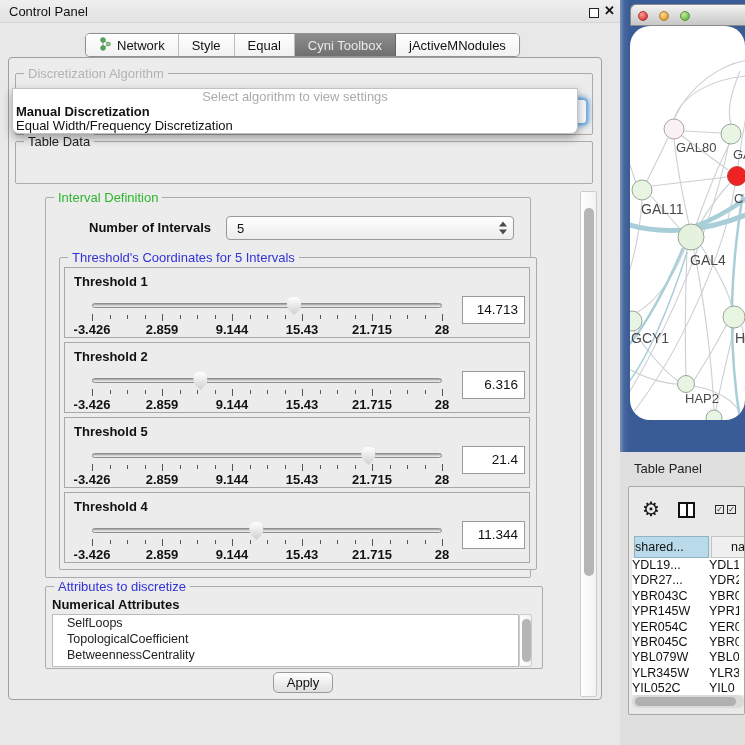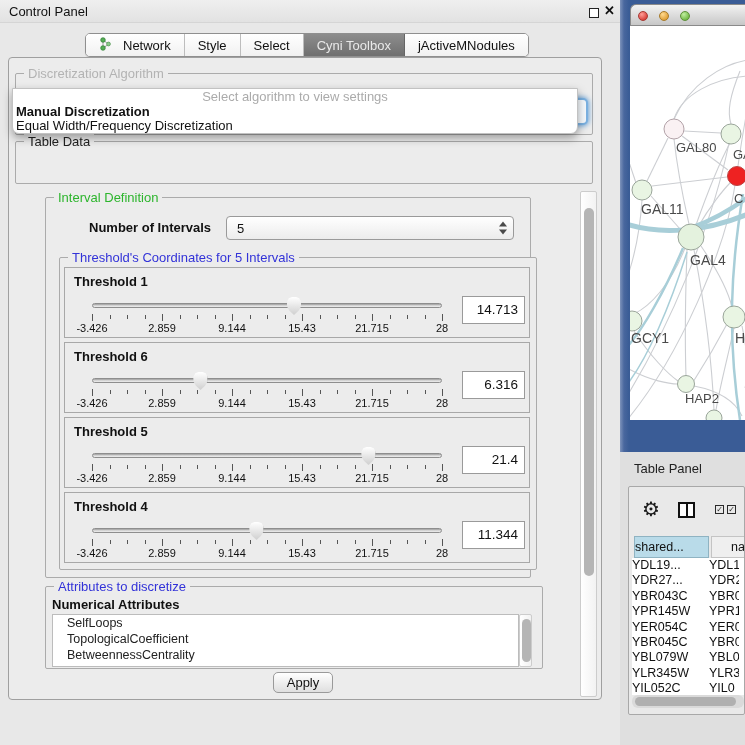--- a/index.html
+++ b/index.html
@@ -10,21 +10,21 @@
 
   
   .titlebar { left:0; top:0; width:620px; height:23px; background:linear-gradient(#efefef,#e2e2e2);
               border-bottom:1px solid #d5d5d5; }
   .titlebar .tb-text { position:absolute; left:9px; top:4px; font-size:13px; color:#111; }
   .float-ic { position:absolute; left:589px; top:8px; width:10px; height:10px; border:1.6px solid #222; background:#fff; }
   .close-ic { position:absolute; left:604px; top:3px; font-size:13px; font-weight:bold; color:#111; }
 
   .tabbar { display:flex; border:1px solid #8f8f8f; border-radius:5px; overflow:hidden;
             background:#fdfdfd; height:24px; box-shadow:0 1px 1px rgba(0,0,0,.12); }
-  .tab { display:flex; align-items:center; gap:11px; padding:0 13px; font-size:13px; color:#111;
+  .tab { display:flex; align-items:center; gap:5px; padding:0 13px; font-size:13px; color:#111;
          border-right:1px solid #bdbdbd; background:linear-gradient(#ffffff,#f1f1f1); white-space:nowrap; }
   .tab:last-child { border-right:none; }
   .tab.sel { background:linear-gradient(#8d8d8d,#6f6f6f); color:#e9e9e9; border-color:#666; }
 
   .main-panel { left:8px; top:57px; width:594px; height:643px; background:#ececec;
                 border:1px solid #9f9f9f; border-radius:4px; }
 
   .group { position:absolute; border:1px solid #ababab; border-radius:2px; }
   .gtitle { position:absolute; top:-8px; left:8px; background:#ececec; padding:0 4px;
             font-size:13px; line-height:15px; white-space:nowrap; }
@@ -60,22 +60,22 @@
   .track { position:absolute; left:0; top:35px; width:350px; height:5px; border:1px solid #8e8e8e;
            border-radius:3px; background:linear-gradient(#9b9b9b,#d9d9d9 55%,#eeeeee); }
   .thumb { position:absolute; top:29px; width:15px; height:18px; transform:translateX(-50%);
            background:linear-gradient(#ffffff,#cfcfcf);
            clip-path:polygon(50% 100%,20% 76%,4% 54%,2% 28%,15% 7%,36% 0,64% 0,85% 7%,98% 28%,96% 54%,80% 76%);
            filter:drop-shadow(0 0 1px #777); }
   .ruler { position:absolute; left:0; top:46px; width:350px; height:7px; }
   .ruler i { position:absolute; top:1px; width:1px; height:4px; background:#555; }
   .ruler i.major { top:0; height:7px; }
   .slabels { position:absolute; left:0; top:54px; width:350px; height:12px; }
-  .slabels span { position:absolute; transform:translateX(-50%); font-size:11px; color:#111;
-                  white-space:nowrap; }
+  .slabels span { position:absolute; transform:translateX(-50%); font-size:13px; color:#111;
+                  white-space:nowrap;font-weight:bold; }
   .vbox { position:absolute; left:397px; top:28px; width:63px; height:28px; background:#ffffff;
           border:1px solid #9a9a9a; font-size:13.5px; color:#111; text-align:right;
           line-height:26px; padding-right:6px; }
 
   .list-box { position:absolute; background:#ffffff; border:1px solid #bcbcbc; overflow:hidden; }
   .list-box .li { font-size:12.5px; color:#222; padding-left:14px; height:16px; line-height:16px; }
 
   .vscroll { position:absolute; background:linear-gradient(90deg,#ffffff,#f2f2f2);
              border:1px solid #cccccc; border-radius:2px; }
   .vthumb { position:absolute; left:2px; width:9px; background:#b5b5b5; border-radius:5px; }
@@ -87,21 +87,21 @@
   .blue-frame { left:620px; top:0; width:125px; height:452px;
                 background:linear-gradient(90deg,#7e93bb 0px,#49679e 4px,#3a5c96 9px); }
   .net-titlebar { position:absolute; left:10px; top:4px; width:115px; height:22px;
                   background:linear-gradient(#f2f2f2,#c7c7c7); border-radius:6px 0 0 0;
                   border:1px solid #8a8a8a; border-right:none; }
   .light { position:absolute; top:6px; width:10px; height:10px; border-radius:50%; }
   .l-red { left:7px; background:radial-gradient(circle at 35% 30%,#ff9d97,#d8403a 75%); border:1px solid #a63832; }
   .l-yel { left:28px; background:radial-gradient(circle at 35% 30%,#ffd98f,#df9f36 75%); border:1px solid #a87a28; }
   .l-grn { left:49px; background:radial-gradient(circle at 35% 30%,#c0eea0,#71b846 75%); border:1px solid #5d8f39; }
   .net-canvas { position:absolute; left:10px; top:26px; width:115px; height:394px; background:#ffffff;
-                overflow:hidden; }
+                overflow:hidden;border-radius:20px; }
 
   .table-panel-bg { left:620px; top:452px; width:125px; height:293px; background:#dfdfdf; }
   .tp-title { position:absolute; left:14px; top:9px; font-size:13px; color:#222; }
   .tp-box { position:absolute; left:8px; top:34px; width:117px; height:229px; background:#e9e9e9;
             border:1px solid #a8a8a8; border-radius:2px; overflow:hidden; }
   .gear { position:absolute; left:13px; top:12px; font-size:20px; line-height:20px; color:#1a1a1a; }
   .cols-ic { position:absolute; left:49px; top:15px; width:17px; height:16px; border:2px solid #111;
              background:#fff; }
   .cols-ic::after { content:""; position:absolute; left:50%; top:0; width:2px; height:100%;
                     background:#111; transform:translateX(-50%); }
@@ -144,21 +144,21 @@
           <circle cx="9.5" cy="7" r="1.9" fill="#8ccb8c" stroke="#4d934d" stroke-width=".7"></circle>
           <circle cx="4" cy="11" r="2.3" fill="#56ad56" stroke="#2e7d32" stroke-width=".7"></circle>
         </svg>
       </span>
       <span>Network</span>
     </div>
     <div class="tab">
         <span>Style</span>
       </div>
     <div class="tab">
-        <span>Select</span>
+        <span>Equal</span>
       </div>
     <div class="tab sel">
         <span>Cyni Toolbox</span>
       </div>
     <div class="tab">
         <span>jActiveMNodules</span>
       </div>
   </div>
 
   <div class="abs main-panel">
@@ -221,21 +221,21 @@
                 <span style="left: 40%;">9.144</span>
                 <span style="left: 60%;">15.43</span>
                 <span style="left: 80%;">21.715</span>
                 <span style="left: 100%;">28</span>
               </div>
           </div>
           <div class="vbox">14.713</div>
         </div>
 
         <div class="th-row" style="left:4px; top:84px;">
-          <span class="th-label">Threshold 6</span>
+          <span class="th-label">Threshold 2</span>
           <div class="slider">
             <div class="track"></div>
             <div class="thumb" style="left: 30.9998%;"></div>
             <div class="ruler">
                 <i class="major" style="left: 0%;"></i>
                 <i style="left: 5%;"></i>
                 <i style="left: 10%;"></i>
                 <i style="left: 15%;"></i>
                 <i class="major" style="left: 20%;"></i>
                 <i style="left: 25%;"></i>

